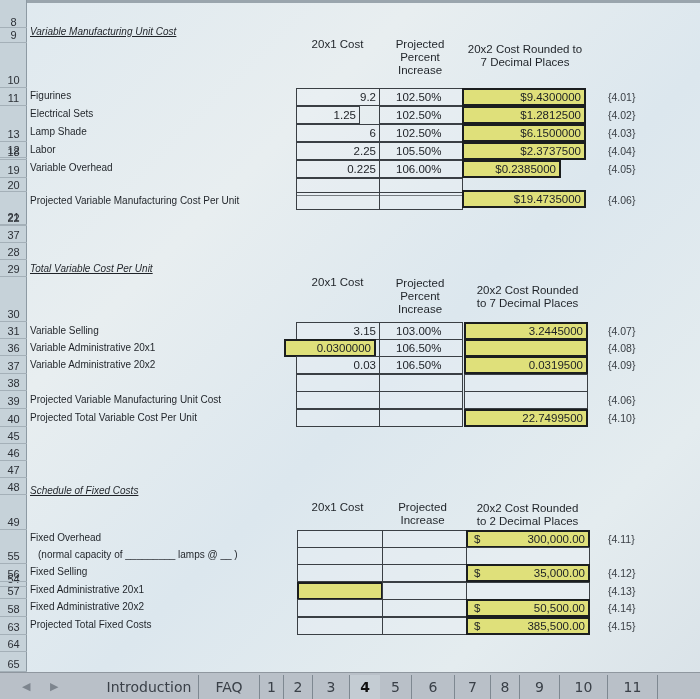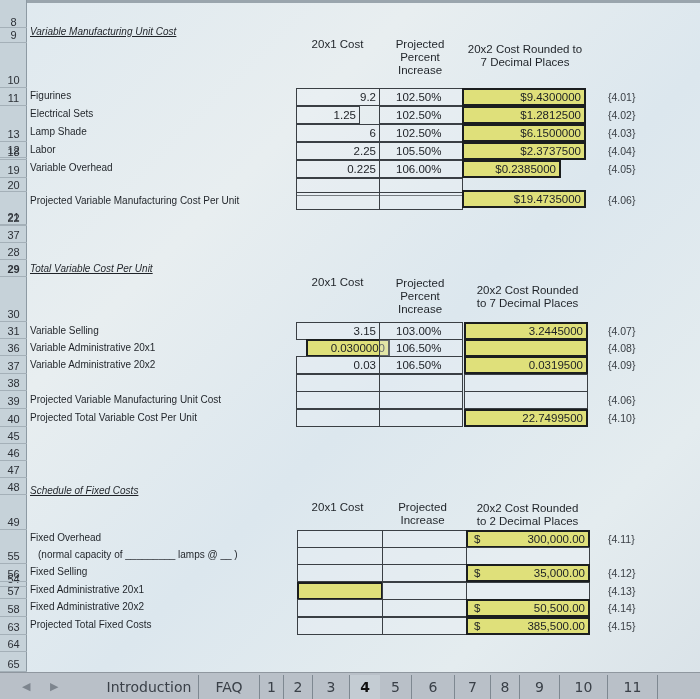--- a/index.html
+++ b/index.html
@@ -59,21 +59,21 @@
     <div class="rownum" style="top:88px;height:18px;line-height:18px;padding-top:3px;line-height:14px;">11</div>
     <div class="rownum" style="top:106px;height:18px;line-height:18px;padding-top:3px;line-height:14px;margin-top:34px;">12</div>
     <div class="rownum" style="top:124px;height:18px;line-height:18px;padding-top:3px;line-height:14px;">13</div>
     <div class="rownum" style="top:142px;height:18px;line-height:18px;padding-top:3px;line-height:14px;">18</div>
     <div class="rownum" style="top:160px;height:18px;line-height:18px;padding-top:3px;line-height:14px;">19</div>
     <div class="rownum" style="top:178px;height:14px;line-height:14px;padding-top:0px;line-height:14px;">20</div>
     <div class="rownum" style="top:192px;height:17px;line-height:17px;padding-top:2px;line-height:14px;margin-top:16px;">21</div>
     <div class="rownum" style="top:209px;height:17px;line-height:17px;padding-top:2px;line-height:14px;">22</div>
     <div class="rownum" style="top:226px;height:17px;line-height:17px;padding-top:2px;line-height:14px;">37</div>
     <div class="rownum" style="top:243px;height:17px;line-height:17px;padding-top:2px;line-height:14px;">28</div>
-    <div class="rownum" style="top:260px;height:17px;line-height:17px;padding-top:2px;line-height:14px;font-weight:bold;">29</div>
+    <div class="rownum" style="top:260px;height:17px;line-height:17px;padding-top:2px;line-height:14px;">29</div>
     <div class="rownum" style="top:277px;height:45px;line-height:45px;padding-top:30px;line-height:14px;">30</div>
     <div class="rownum" style="top:322px;height:17px;line-height:17px;padding-top:2px;line-height:14px;">31</div>
     <div class="rownum" style="top:339px;height:17px;line-height:17px;padding-top:2px;line-height:14px;">36</div>
     <div class="rownum" style="top:356px;height:18px;line-height:18px;padding-top:3px;line-height:14px;">37</div>
     <div class="rownum" style="top:374px;height:17px;line-height:17px;padding-top:2px;line-height:14px;">38</div>
     <div class="rownum" style="top:391px;height:18px;line-height:18px;padding-top:3px;line-height:14px;">39</div>
     <div class="rownum" style="top:409px;height:18px;line-height:18px;padding-top:3px;line-height:14px;">40</div>
     <div class="rownum" style="top:427px;height:17px;line-height:17px;padding-top:2px;line-height:14px;">45</div>
     <div class="rownum" style="top:444px;height:17px;line-height:17px;padding-top:2px;line-height:14px;">46</div>
     <div class="rownum" style="top:461px;height:17px;line-height:17px;padding-top:2px;line-height:14px;">47</div>
@@ -146,21 +146,21 @@
   <div>20x2 Cost Rounded</div>
   <div>to 7 Decimal Places</div>
 </div>
 <div id="s2">
     <div class="label" style="top:325px;">Variable Selling</div>
     <div class="cell" style="left:296px;top:322px;width:84px;">3.15</div>
     <div class="cell" style="left:379px;top:322px;width:84px;text-align:left;padding-left:16px;">103.00%</div>
     <div class="cell yellow" style="left:464px;top:322px;width:124px;">3.2445000</div>
     <div class="ref" style="top:325px;">{4.07}</div>
     <div class="label" style="top:342px;">Variable Administrative 20x1</div>
-    <div class="cell yellow" style="left:306px;top:339px;width:84px;">0.0300000</div>
+    <div class="cell yellow" style="left:284px;top:339px;width:92px;">0.0300000</div>
     <div class="cell" style="left:379px;top:339px;width:84px;text-align:left;padding-left:16px;">106.50%</div>
     <div class="cell yellow" style="left:464px;top:339px;width:124px;"></div>
     <div class="ref" style="top:342px;">{4.08}</div>
     <div class="label" style="top:359px;">Variable Administrative 20x2</div>
     <div class="cell" style="left:296px;top:356px;width:84px;">0.03</div>
     <div class="cell" style="left:379px;top:356px;width:84px;text-align:left;padding-left:16px;">106.50%</div>
     <div class="cell yellow" style="left:464px;top:356px;width:124px;">0.0319500</div>
     <div class="ref" style="top:359px;">{4.09}</div>
     <div class="label" style="top:377px;"></div>
     <div class="cell" style="left:296px;top:374px;width:84px;"></div>

